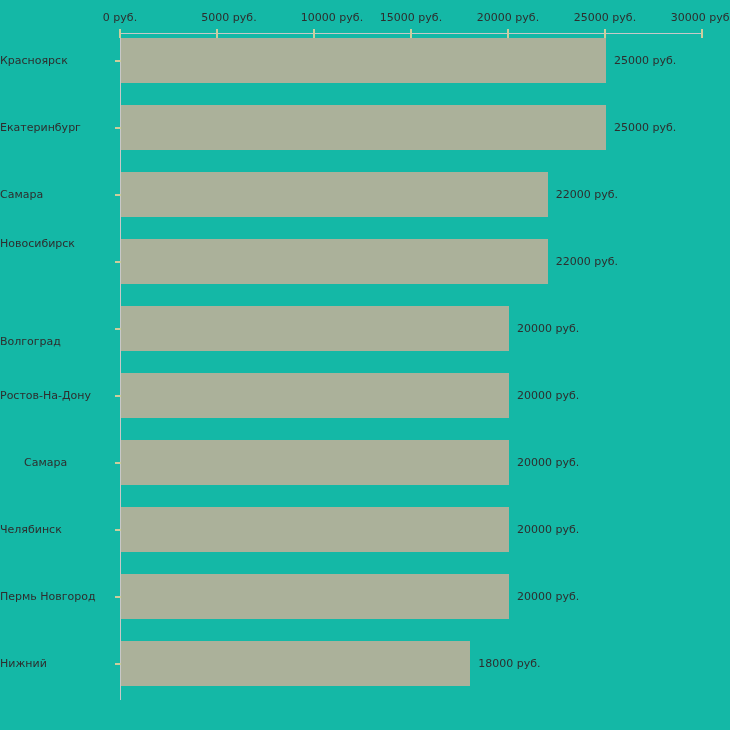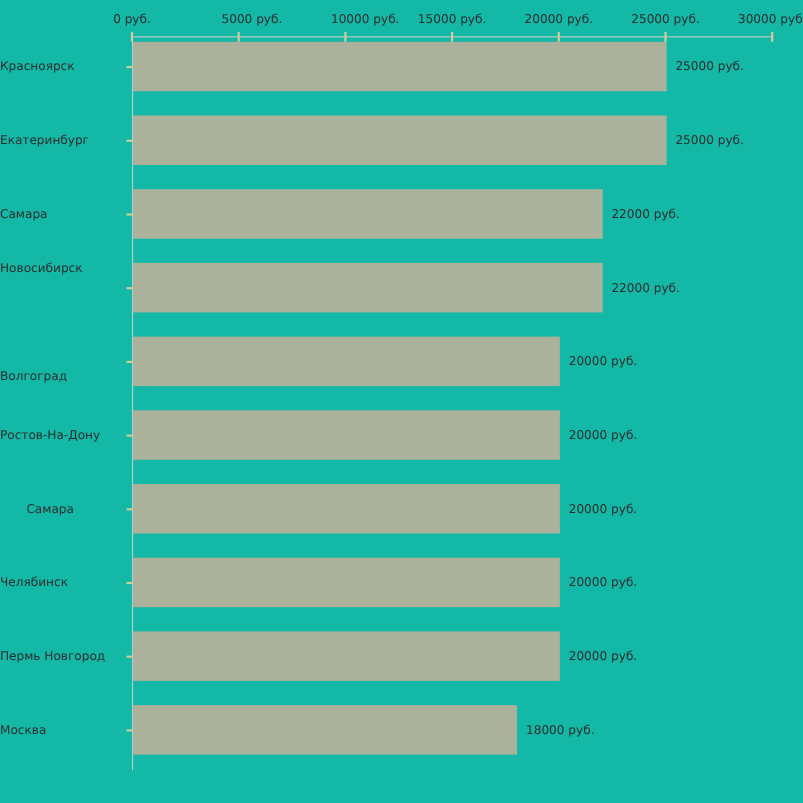--- a/index.html
+++ b/index.html
@@ -130,17 +130,17 @@
       <div class="value-label" style="top: 454.5px; left: 517px;">20000 руб.</div>
       <div class="bar" style="top: 507px; width: 388px;"></div>
       <div class="category-label" style="top: 521.5px;">Челябинск</div>
       <div class="y-tick-mark" style="top: 528.5px;"></div>
       <div class="value-label" style="top: 521.5px; left: 517px;">20000 руб.</div>
       <div class="bar" style="top: 574px; width: 388px;"></div>
       <div class="category-label" style="top: 588.5px;">Пермь Новгород</div>
       <div class="y-tick-mark" style="top: 595.5px;"></div>
       <div class="value-label" style="top: 588.5px; left: 517px;">20000 руб.</div>
       <div class="bar" style="top: 641px; width: 349.2px;"></div>
-      <div class="category-label" style="top: 655.5px;">Москва</div>
+      <div class="category-label" style="top: 655.5px;">Нижний</div>
       <div class="y-tick-mark" style="top: 662.5px;"></div>
       <div class="value-label" style="top: 655.5px; left: 478.2px;">18000 руб.</div>
     </div>
 </div>
 
 </body></html>

